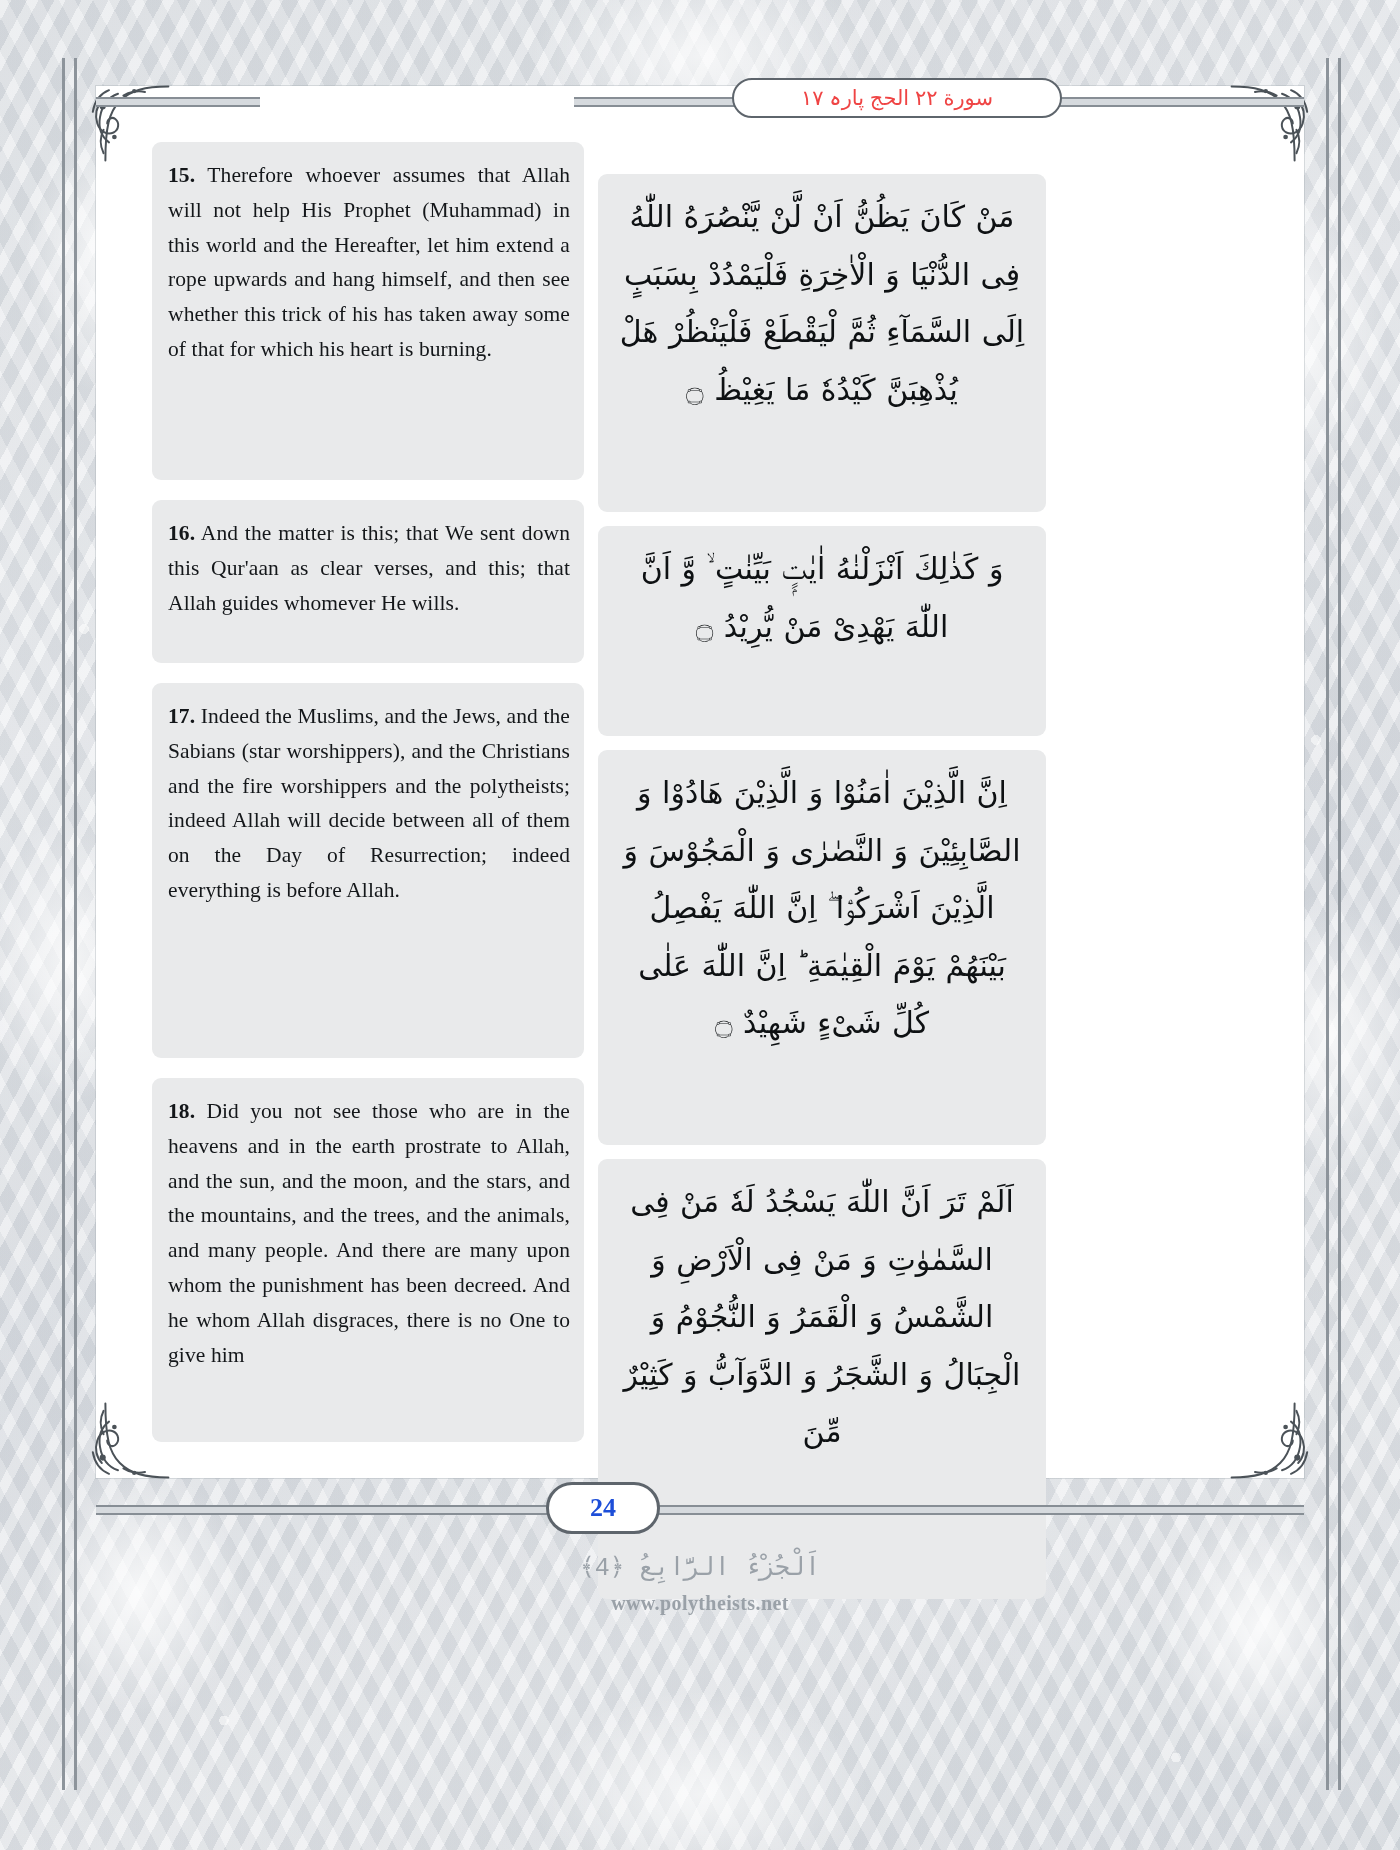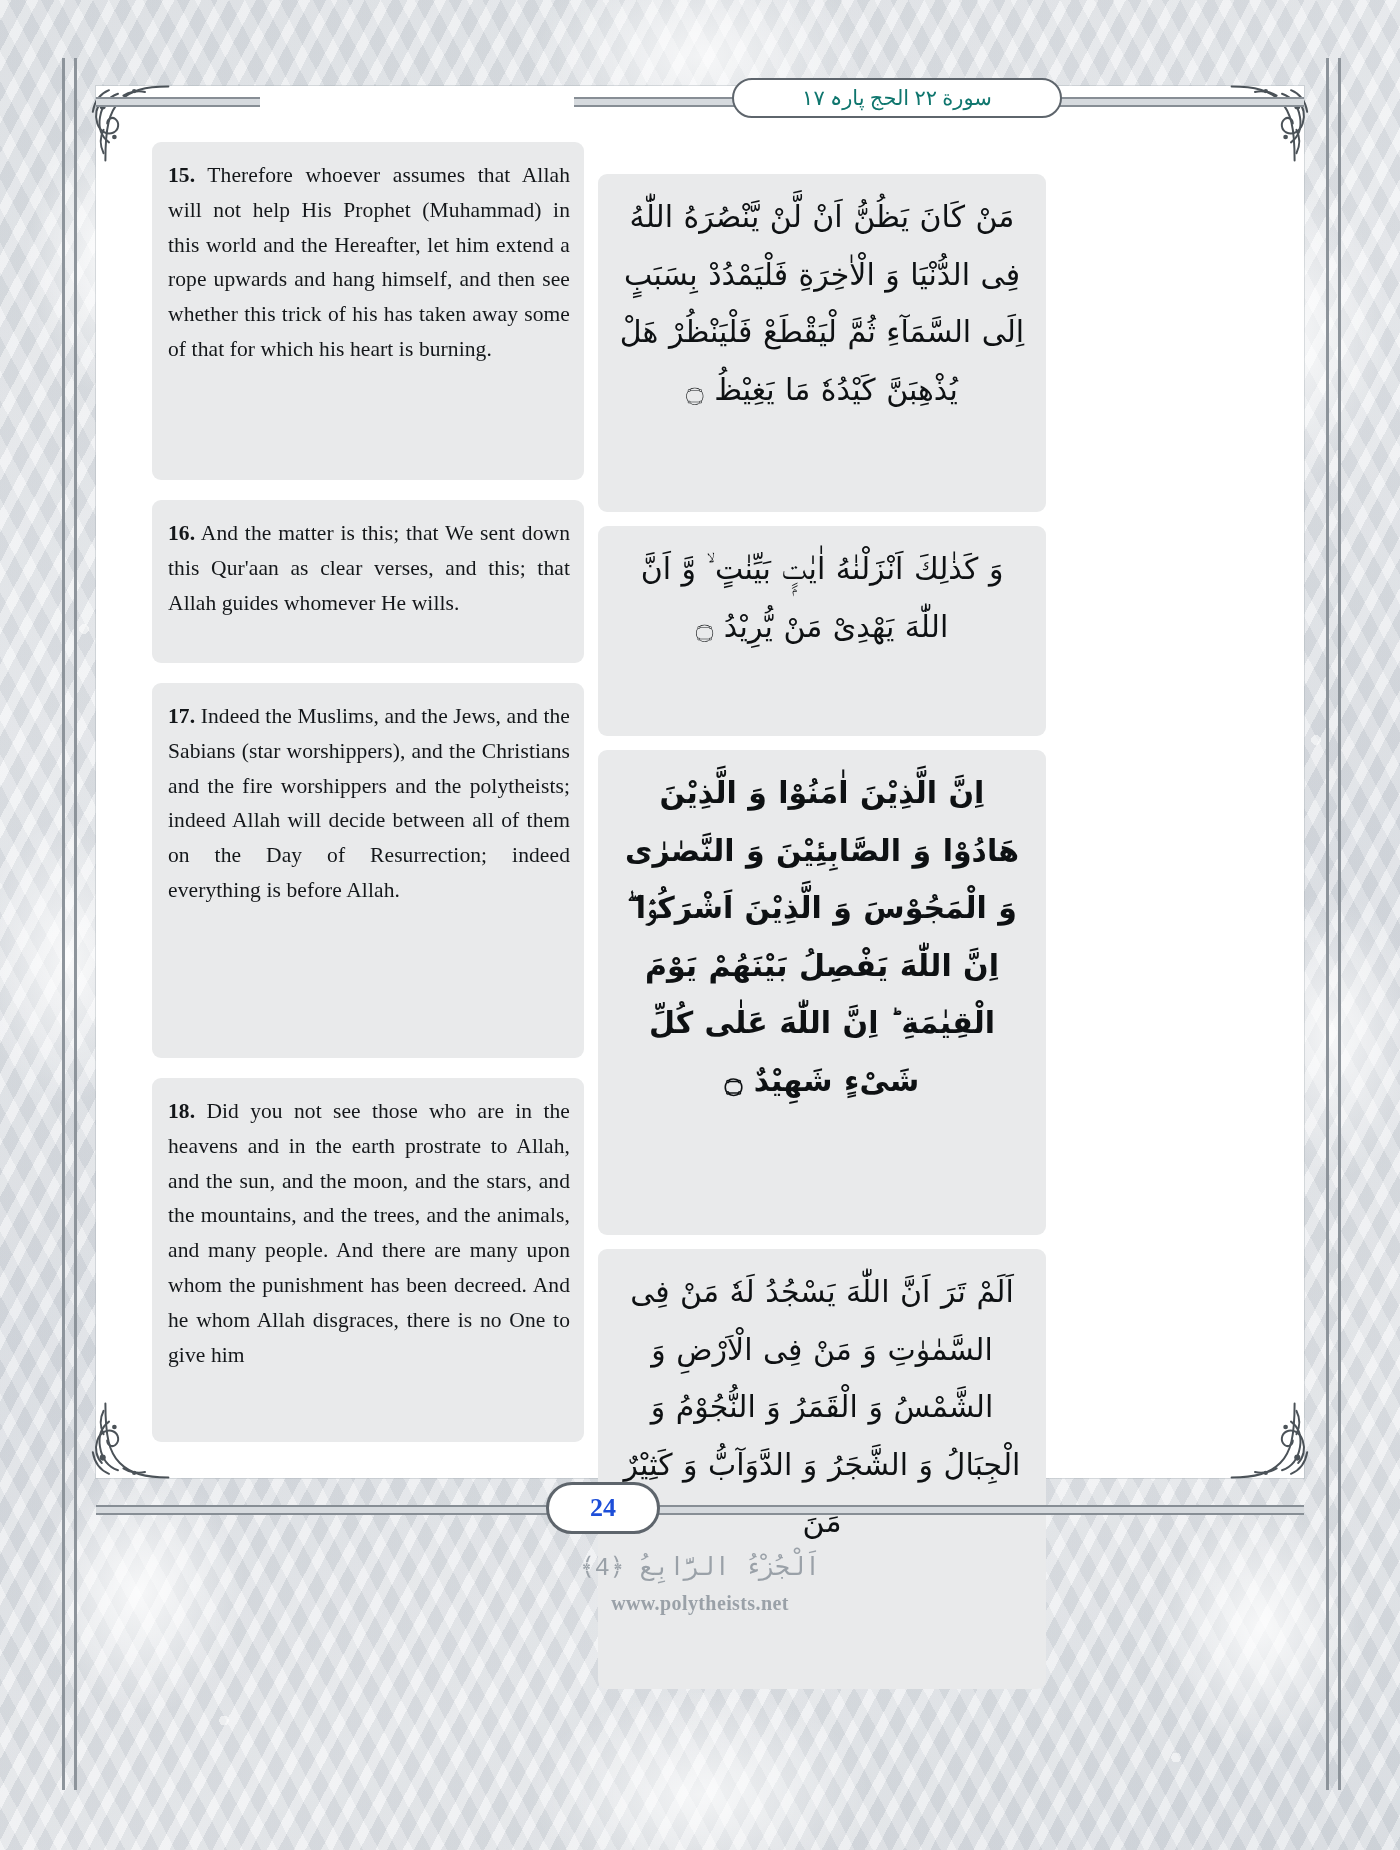--- a/index.html
+++ b/index.html
@@ -78,22 +78,22 @@
     box-sizing:border-box;
   }
   #hdr-left{left:150px;width:340px;}
   #hdr-right{left:636px;width:330px;}
   #hdr-left .t{
     font-family:"Liberation Serif",serif;
     font-size:17px;font-weight:700;letter-spacing:.6px;
     color:#2c3034;white-space:nowrap;
   }
   #hdr-right .t{
-    font-family:Liberation Serif, serif;
-    font-size:21px;color:#0f766e;direction:rtl;white-space:nowrap;
+    font-family:Liberation Sans, sans-serif;
+    font-size:21px;color:#ef4444;direction:rtl;white-space:nowrap;
   }
 
   
   #columns{
     position:absolute;left:56px;top:56px;
     width:1094px;
     display:flex;gap:14px;
   }
   .col{display:flex;flex-direction:column;gap:14px;}
   .col-en{width:432px;gap:20px;}
@@ -234,21 +234,21 @@
       </div>
       <div class="block block-en" style="height:364px;">
         <span class="vn">18.</span>
         <span>Did you not see those who are in the heavens and in the earth prostrate to Allah, and the sun, and the moon, and the stars, and the mountains, and the trees, and the animals, and many people. And there are many upon whom the punishment has been decreed. And he whom Allah disgraces, there is no One to give him</span>
       </div>
     </div>
 
     <div class="col col-ar">
       <div class="block block-ar" style="height:338px;">مَنْ كَانَ يَظُنُّ اَنْ لَّنْ يَّنْصُرَهُ اللّٰهُ فِى الدُّنْيَا وَ الْاٰخِرَةِ فَلْيَمْدُدْ بِسَبَبٍ اِلَى السَّمَآءِ ثُمَّ لْيَقْطَعْ فَلْيَنْظُرْ هَلْ يُذْهِبَنَّ كَيْدُهٗ مَا يَغِيْظُ ۝</div>
       <div class="block block-ar" style="height:210px;">وَ كَذٰلِكَ اَنْزَلْنٰهُ اٰيٰتٍۭ بَيِّنٰتٍ ۙ وَّ اَنَّ اللّٰهَ يَهْدِىْ مَنْ يُّرِيْدُ ۝</div>
-      <div class="block block-ar" style="height:485px;font-weight:bold;">اِنَّ الَّذِيْنَ اٰمَنُوْا وَ الَّذِيْنَ هَادُوْا وَ الصَّابِئِيْنَ وَ النَّصٰرٰى وَ الْمَجُوْسَ وَ الَّذِيْنَ اَشْرَكُوْۤا ۖ اِنَّ اللّٰهَ يَفْصِلُ بَيْنَهُمْ يَوْمَ الْقِيٰمَةِ ؕ اِنَّ اللّٰهَ عَلٰى كُلِّ شَىْءٍ شَهِيْدٌ ۝</div>
+      <div class="block block-ar" style="height:395px;">اِنَّ الَّذِيْنَ اٰمَنُوْا وَ الَّذِيْنَ هَادُوْا وَ الصَّابِئِيْنَ وَ النَّصٰرٰى وَ الْمَجُوْسَ وَ الَّذِيْنَ اَشْرَكُوْۤا ۖ اِنَّ اللّٰهَ يَفْصِلُ بَيْنَهُمْ يَوْمَ الْقِيٰمَةِ ؕ اِنَّ اللّٰهَ عَلٰى كُلِّ شَىْءٍ شَهِيْدٌ ۝</div>
       <div class="block block-ar" style="height:440px;">اَلَمْ تَرَ اَنَّ اللّٰهَ يَسْجُدُ لَهٗ مَنْ فِى السَّمٰوٰتِ وَ مَنْ فِى الْاَرْضِ وَ الشَّمْسُ وَ الْقَمَرُ وَ النُّجُوْمُ وَ الْجِبَالُ وَ الشَّجَرُ وَ الدَّوَآبُّ وَ كَثِيْرٌ مِّنَ</div>
     </div>
 
   </div>
 </div>
 
 <div id="header">
   <div class="hdr-line" style="left:0px;width:164px;"></div>
   <div class="hdr-line" style="left:478px;width:172px;"></div>
   <div class="hdr-line" style="left:952px;width:256px;"></div>

